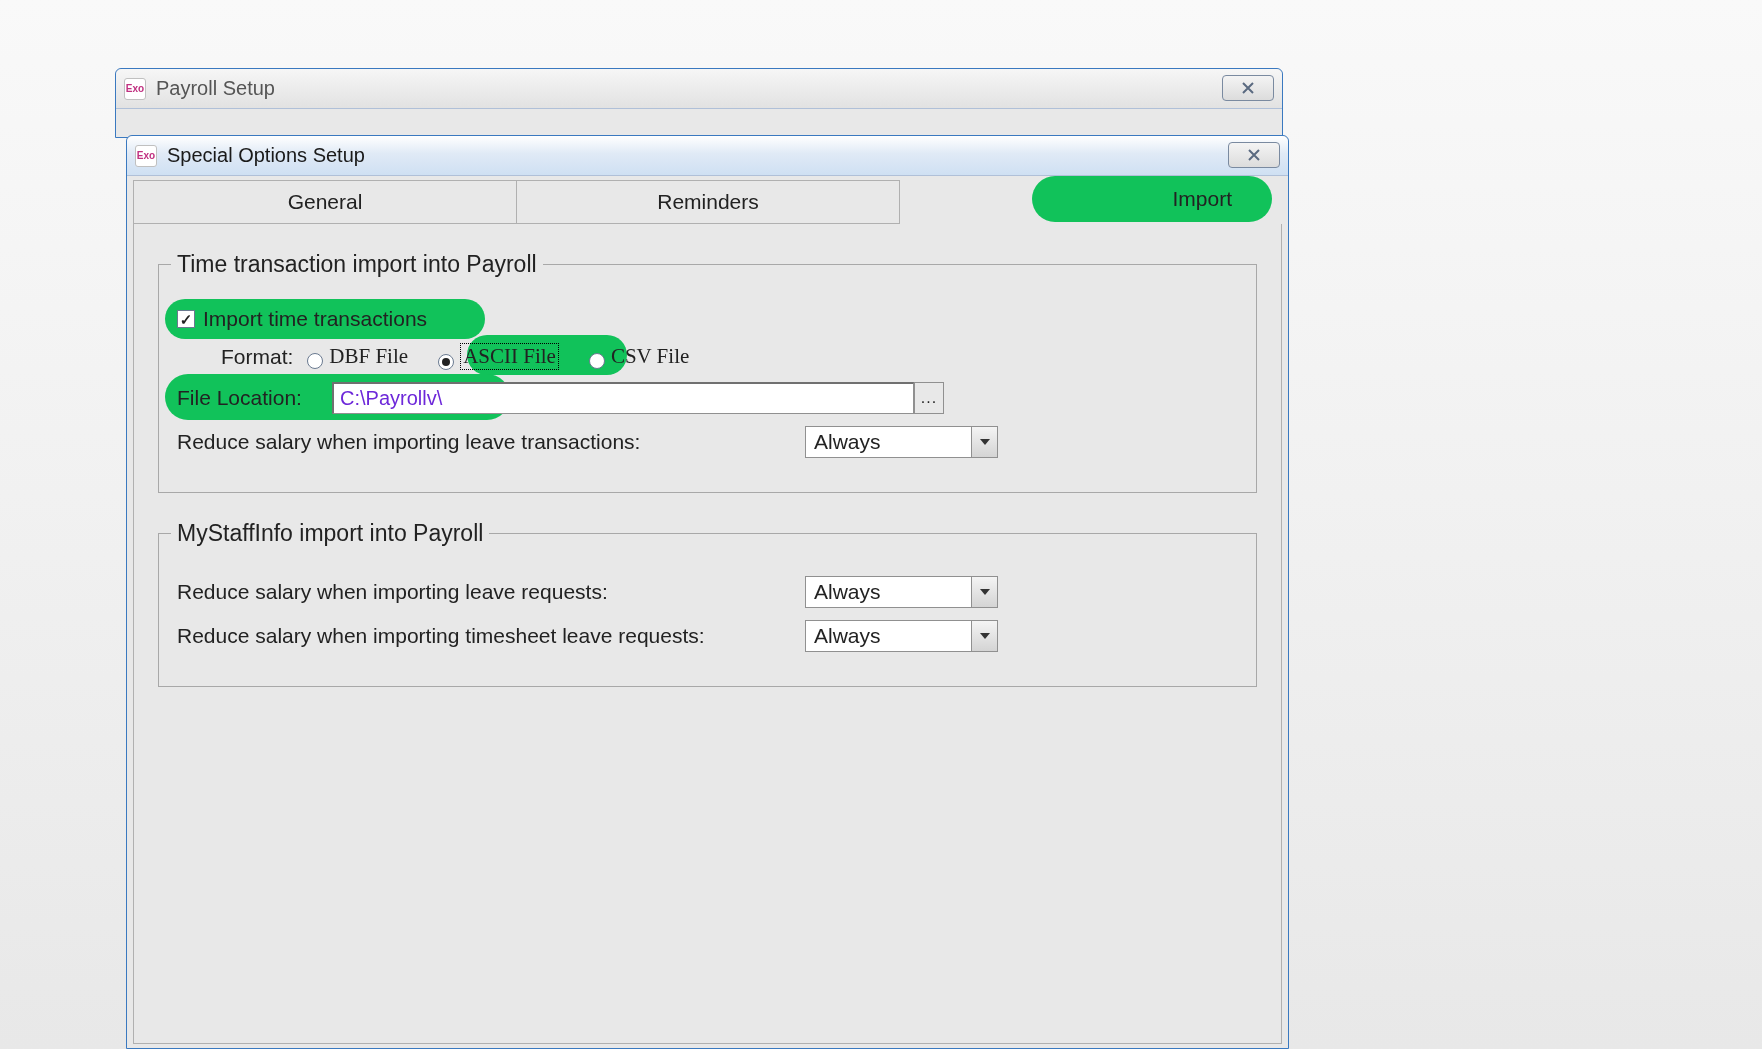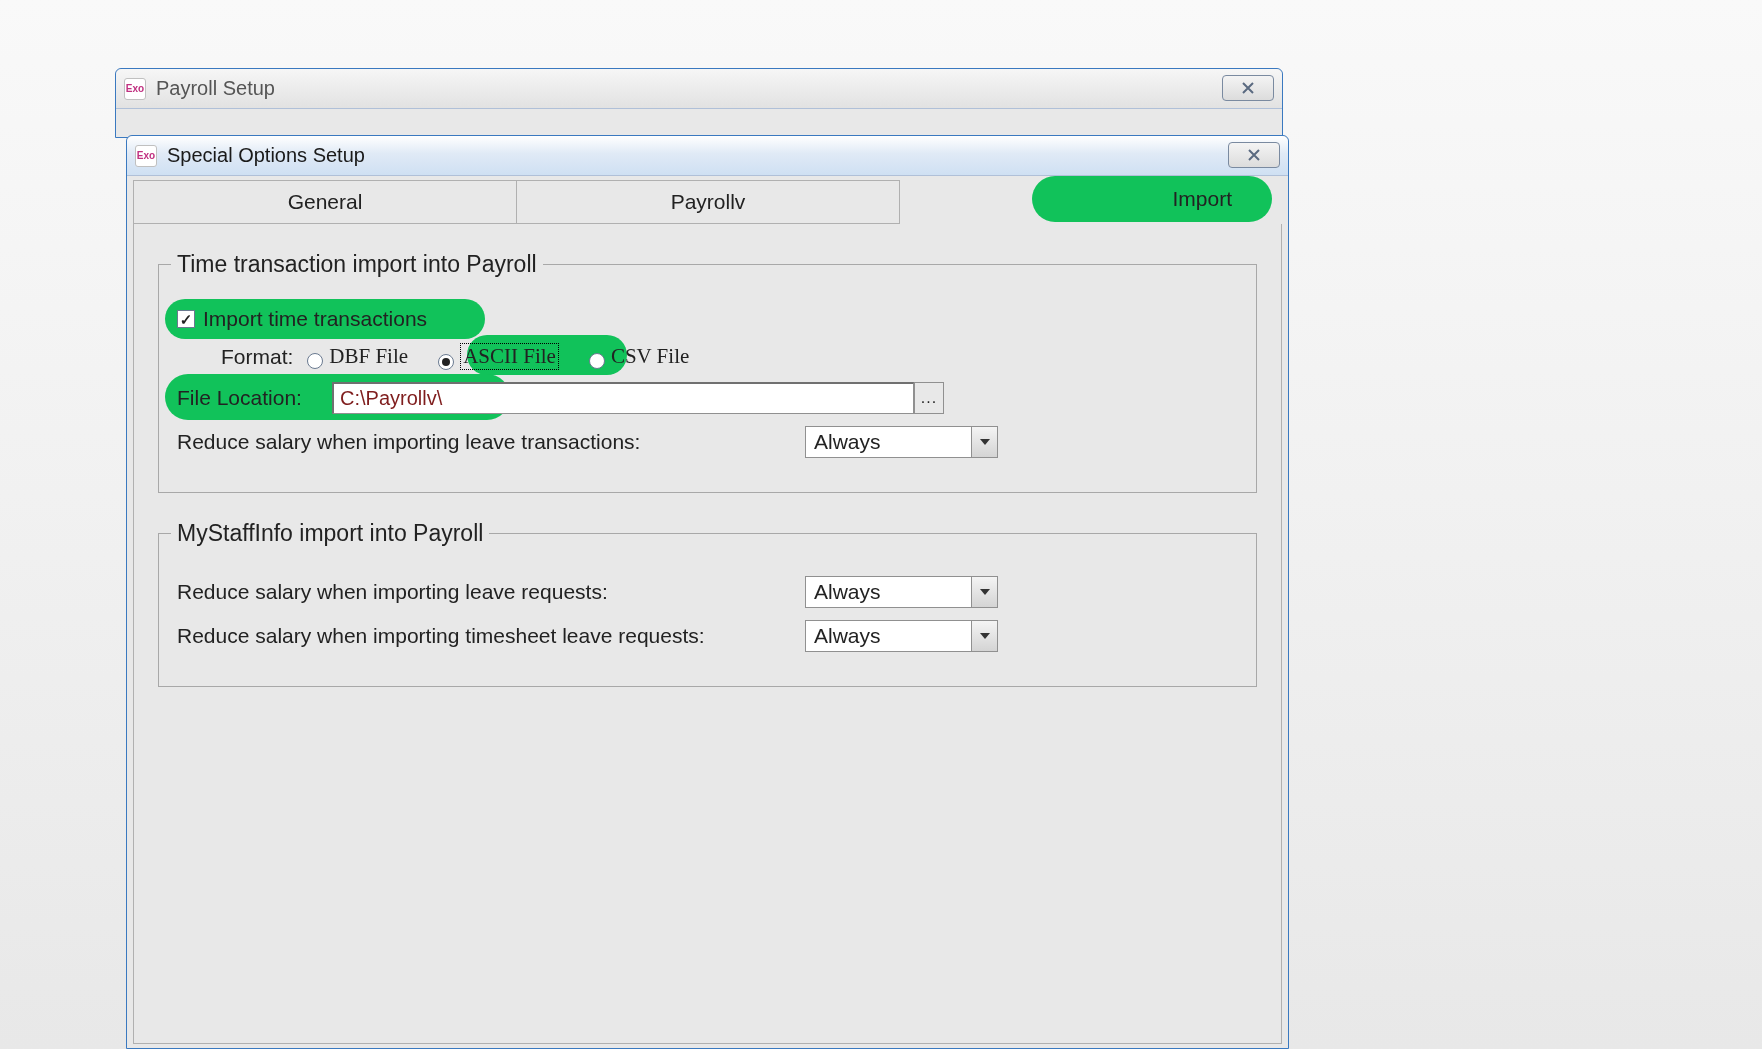--- a/index.html
+++ b/index.html
@@ -189,21 +189,21 @@
     border: 1px dotted #000;
     padding: 0 2px;
   }
   .textfield {
     border: 1px solid #909090;
     border-top: 2px solid #707070;
     border-left: 2px solid #707070;
     background: #fff;
     height: 32px;
     padding: 2px 6px;
-    color: #7f1d1d;
+    color: #6d28d9;
     font-size: 20px;
     width: 582px;
   }
   .browse-btn {
     border: 1px solid #909090;
     background: #e8e8e8;
     height: 32px;
     width: 30px;
     display: flex;
     align-items: center;
@@ -270,21 +270,21 @@
         </svg>
     </div>
   </div>
 
   <div class="client">
     <div class="tab-row">
       <div class="tab">
         <span>General</span>
       </div>
       <div class="tab">
-        <span>Payrollv</span>
+        <span>Reminders</span>
       </div>
       <div class="tab-import-wrap">
         <div class="pill pill-large tab-import-pill">
           <span>Import</span>
         </div>
       </div>
     </div>
 
     <div class="panel">
 

